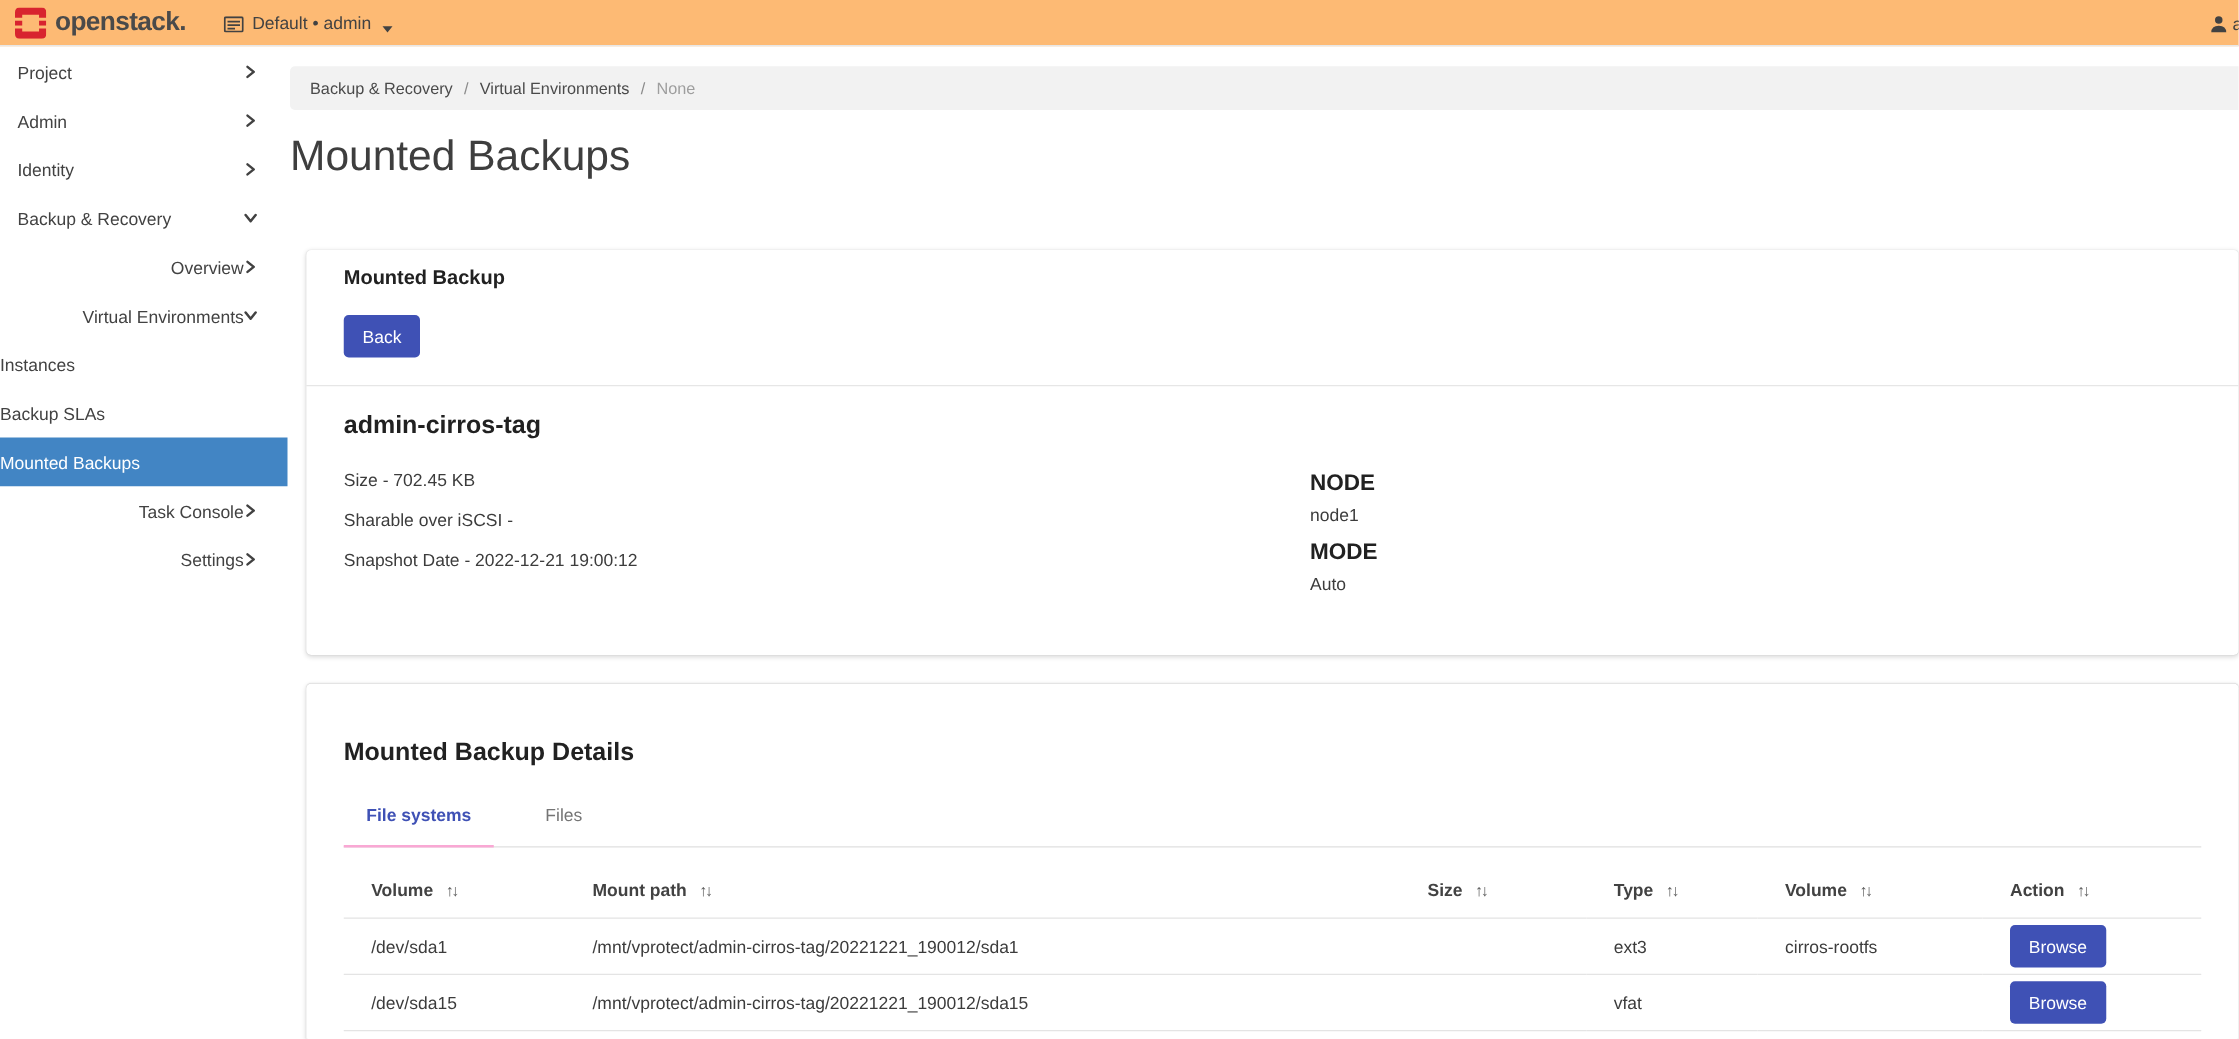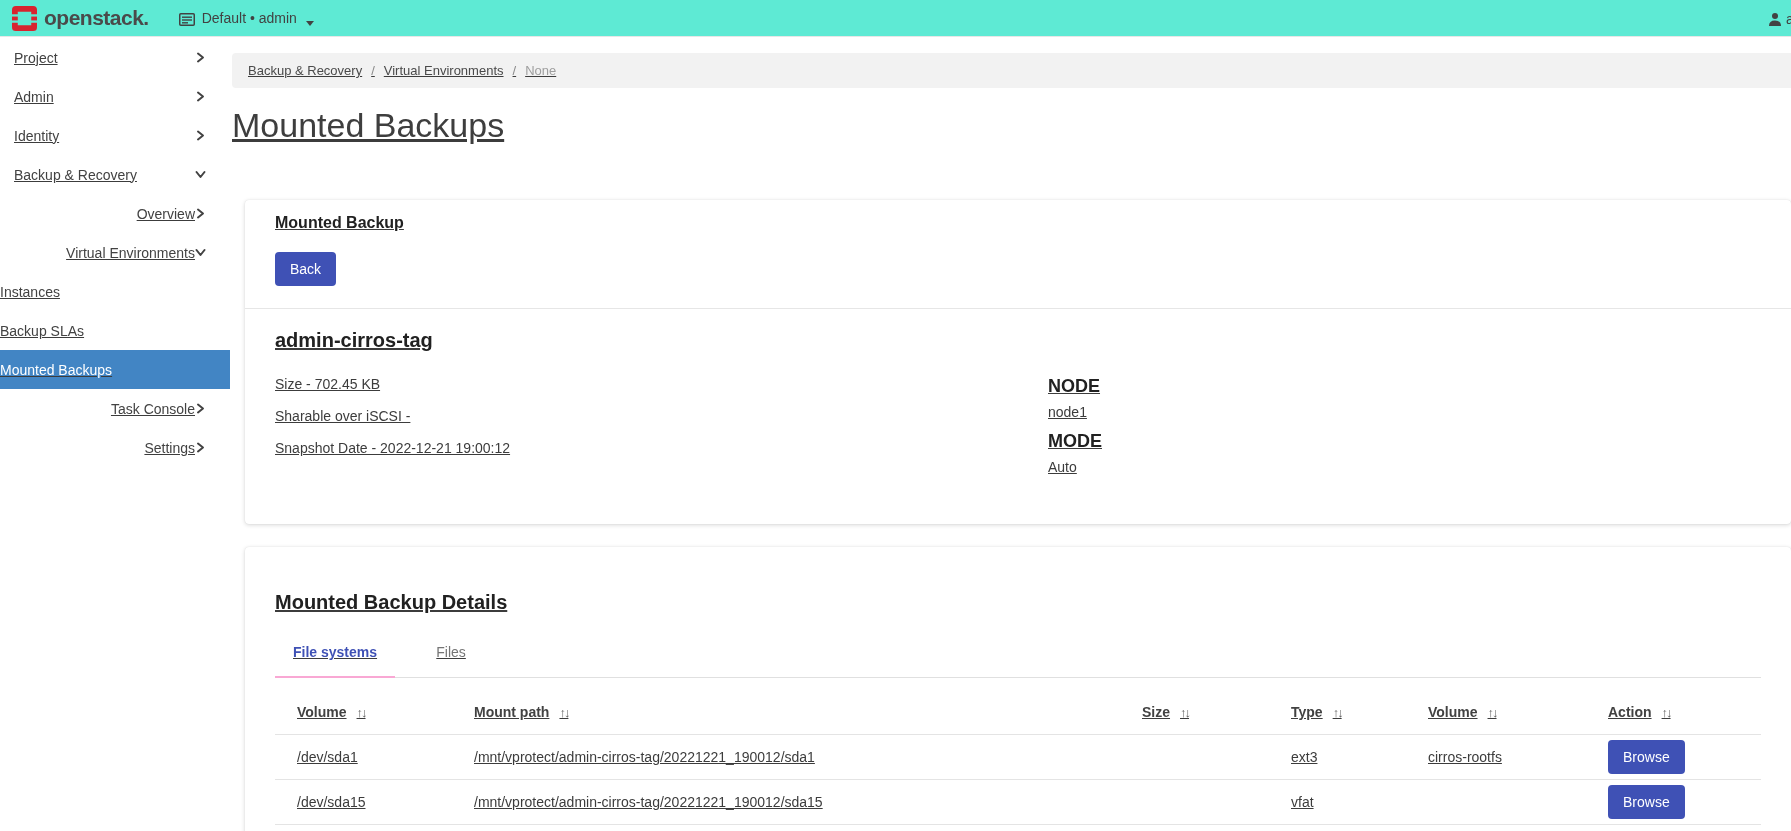--- a/index.html
+++ b/index.html
@@ -1,32 +1,32 @@
 <!DOCTYPE html>
 <html><head>
 <meta charset="utf-8">
 <style>
   * { margin:0; padding:0; box-sizing:border-box; }
   html,body { width:1791px; height:831px; overflow:hidden; background:#fff;
               font-family:"Liberation Sans", sans-serif; color:#3c3c3c; }
 
   
   .topbar { height:37px; border-bottom:1px solid #e7e7e7; display:flex; align-items:center;
-            padding:0 12px; position:relative; background:#5eead4; }
+            padding:0 12px; position:relative; background:#fdba74; }
   .brand { display:flex; align-items:center; gap:7px; cursor:pointer; }
   .brand-text { font-size:21px; font-weight:700; color:#4a4a4a; letter-spacing:-0.5px; }
   .domain-switcher { display:flex; align-items:flex-end; gap:7px; margin-left:30px; cursor:pointer;
                      font-size:14px; color:#424242; }
   .caret-down { width:0; height:0; border-left:4px solid transparent; border-right:4px solid transparent;
                 border-top:5px solid #424242; margin-left:2px; }
   .user-chip { position:absolute; left:1768px; top:0; height:37px; display:flex; align-items:center;
                gap:4px; font-size:14px; color:#424242; white-space:nowrap; cursor:pointer; }
 
   
-  .app { display:flex; height:794px;text-decoration:underline; }
+  .app { display:flex; height:794px; }
   .sidebar { width:230px; flex:0 0 230px; background:#fff; padding-top:1px; }
   .content { flex:1; min-width:0; }
 
   
   .nav-item { height:39px; display:flex; align-items:center; font-size:14px; color:#424242;
               cursor:pointer; }
   .nav-item .chev { flex:0 0 auto; display:flex; }
   .lvl1 { padding:0 24px 0 14px; justify-content:space-between; }
   .lvl2 { padding:0 24px 0 14px; }
   .lvl2 .label { flex:1; text-align:right; }

